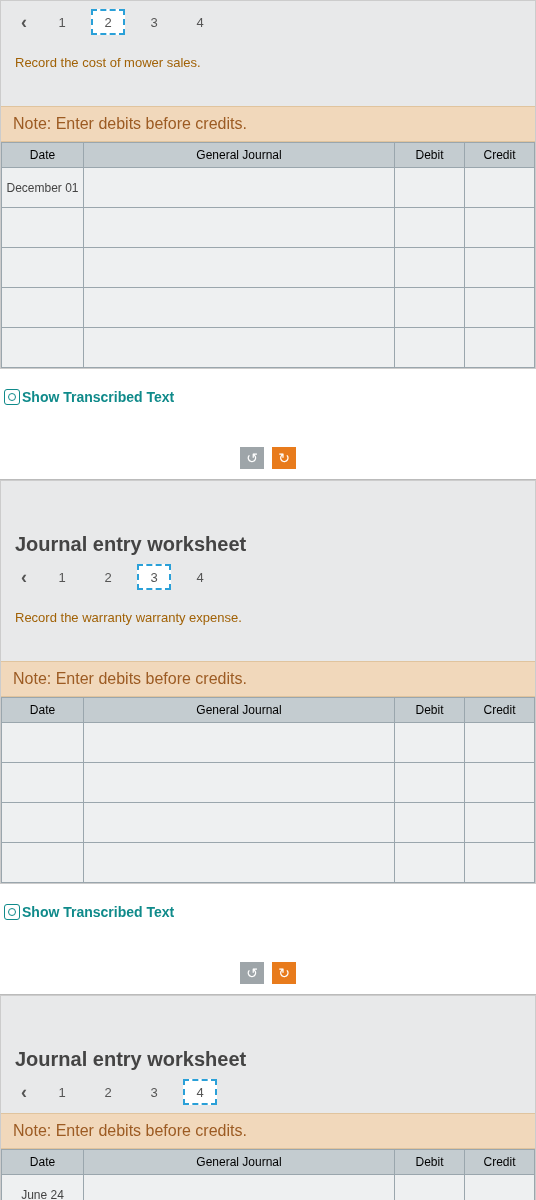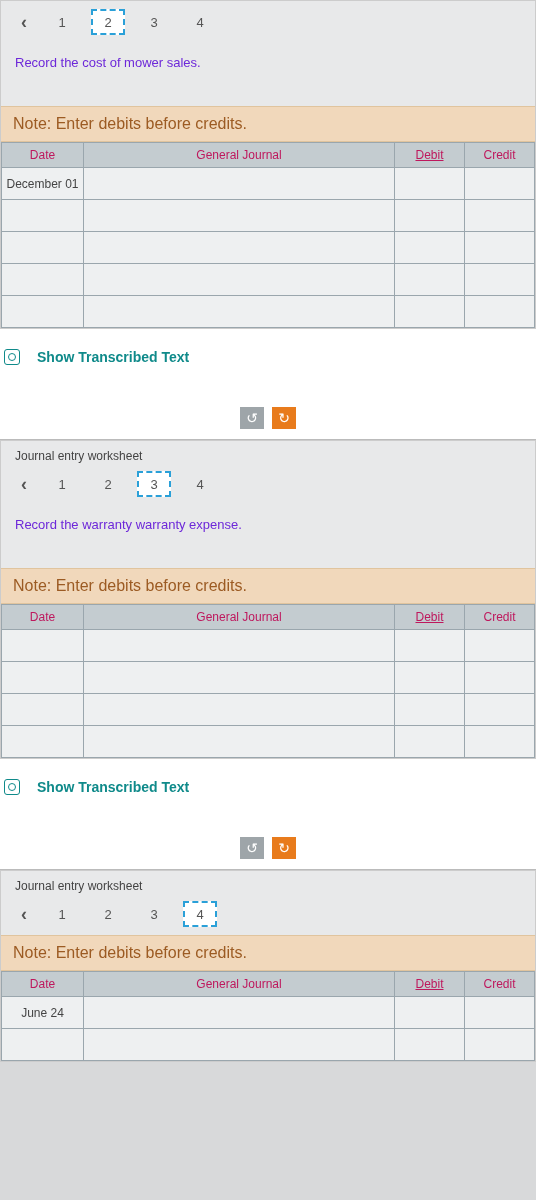--- a/index.html
+++ b/index.html
@@ -40,63 +40,63 @@
     cursor: pointer;
     font-size: 13px;
   }
   .tab.active {
     border: 2px dashed #2aa0d8;
     background: #fff;
   }
 
   .prompt {
     padding: 12px 14px 36px 14px;
-    color: #6d28d9;
+    color: #a16207;
     font-size: 13px;
   }
 
   .note-bar {
     background: #f1d8bb;
     color: #9c5b23;
     font-size: 16px;
     padding: 8px 12px;
     border-top: 1px solid #e0c49e;
     border-bottom: 1px solid #e0c49e;
   }
 
   table.journal {
     width: 100%;
     border-collapse: collapse;
     font-size: 12px;
   }
   table.journal th {
     background: #c4ccd0;
-    color: #be185d;
+    color: #000000;
     font-weight: normal;
     border: 1px solid #9aa6ad;
     padding: 5px 4px;
     text-align: center;
   }
   table.journal td {
     border: 1px solid #9aa6ad;
     padding: 4px;
-    height: 32px;
+    height: 40px;
     background: #eef0f1;
     text-align: center;
     color: #444;
   }
   .col-date { width: 82px; }
   .col-gj   { }
-  .col-debit{ width: 70px; text-decoration: underline; }
+  .col-debit{ width: 70px; }
   .col-credit{ width: 70px; }
 
   .show-link {
     display: flex;
     align-items: center;
-    gap: 17px;
+    gap: 2px;
     padding: 20px 4px 24px 4px;
     background: #fff;
     color: #0f8a8a;
     font-weight: bold;
     font-size: 14px;
     cursor: pointer;
   }
   .show-link .camera-icon {
     width: 16px; height: 16px;
     border: 1.5px solid #0f8a8a;
@@ -119,24 +119,25 @@
   }
   .mini-btn {
     width: 24px; height: 22px;
     display:flex; align-items:center; justify-content:center;
     color:#fff; font-size:14px; cursor:pointer;
   }
   .mini-btn.gray { background:#9ea5a9; }
   .mini-btn.orange { background:#e87b1c; }
 
   .section-title {
-    font-weight: normal;
-    font-size: 12px;
+    font-weight: bold;
+    font-size: 20px;
     color: #444;
     padding: 8px 14px 0 14px;
+    margin-top: 44px;
   }
 
   .divider { height:1px; background:#bbb; }
 </style>
 </head>
 <body>
 
 <div class="section">
   <div class="tab-row">
     <span class="chev">‹</span>

